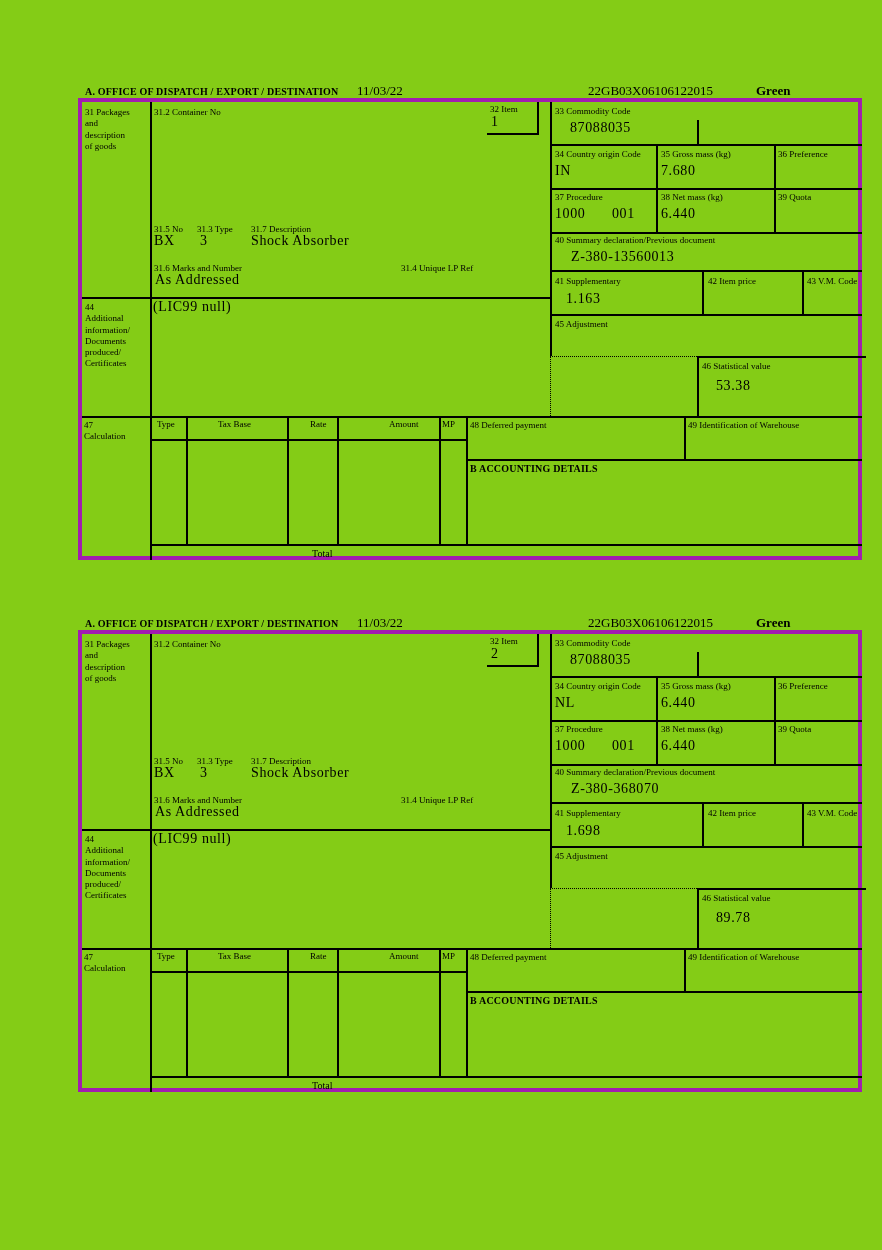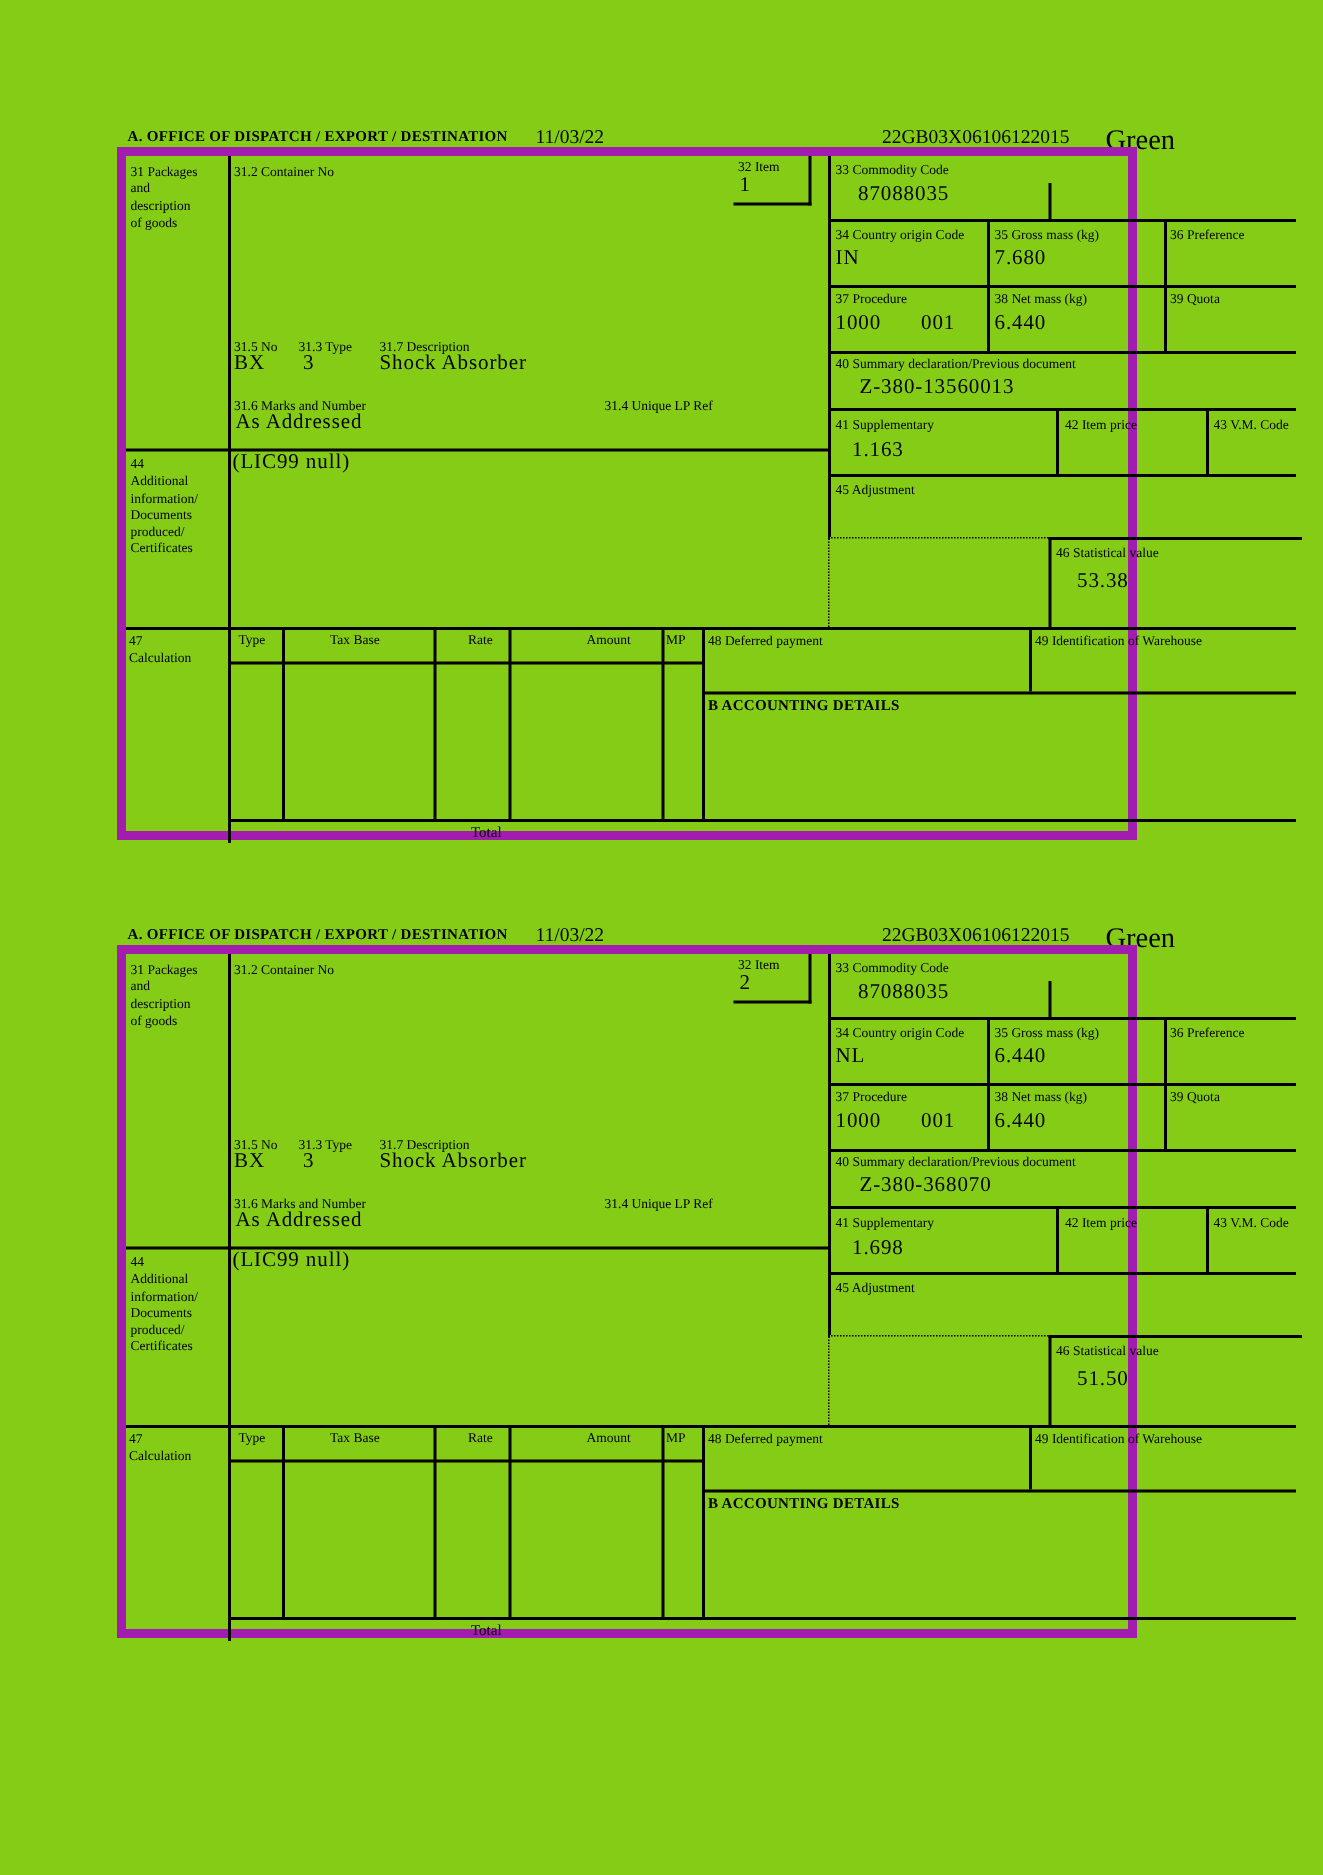--- a/index.html
+++ b/index.html
@@ -2,22 +2,22 @@
 <html><head>
 <meta charset="utf-8">
 <style>
   html,body{margin:0;padding:0;background:#ffffff;}
   #page{position:relative;width:882px;height:1250px;background:#84cc16;overflow:hidden;
         font-family:"Liberation Serif","DejaVu Serif",serif;color:#000;padding-left:43px;}
   .section{position:absolute;left:78px;width:784px;height:478px;}
   .hdr-office{position:absolute;left:7px;top:4px;font-size:10px;font-weight:bold;letter-spacing:.2px;white-space:nowrap;}
   .hdr-date{position:absolute;left:279px;top:1px;font-size:13px;white-space:nowrap;}
   .hdr-entry{position:absolute;left:510px;top:1px;font-size:13px;white-space:nowrap;}
-  .hdr-route{position:absolute;left:659px;top:1px;font-size:19px;white-space:nowrap;}
-  .tbl{position:absolute;left:0;top:16px;width:680px;height:462px;border:6px solid #a21caf;box-sizing:border-box;}
+  .hdr-route{position:absolute;left:678px;top:1px;font-size:13px;white-space:nowrap;font-weight:bold;}
+  .tbl{position:absolute;left:0;top:16px;width:784px;height:462px;border:4px solid #a21caf;box-sizing:border-box;}
   .ln{position:absolute;background:#000;}
   .dot-h{position:absolute;height:0;border-top:1.5px dotted #000;}
   .dot-v{position:absolute;width:0;border-left:1.5px dotted #000;}
   .lbl{position:absolute;font-size:9px;line-height:1.2;white-space:nowrap;}
   .lblw{position:absolute;font-size:9px;line-height:1.25;white-space:pre-line;}
   .val{position:absolute;font-size:14px;letter-spacing:.6px;white-space:nowrap;}
   .minibox{position:absolute;left:405px;top:0;width:52px;height:33px;
            border-right:2px solid #000;border-bottom:2px solid #000;box-sizing:border-box;}
   .acct{position:absolute;font-size:10px;font-weight:bold;letter-spacing:.2px;white-space:nowrap;}
   .total{position:absolute;font-size:10px;white-space:nowrap;}
@@ -206,21 +206,21 @@
       <span class="val" style="left:579px;top:104px">6.440</span>
       <span class="lbl" style="left:696px;top:90px">39 Quota</span>
       <span class="lbl" style="left:473px;top:133px">40 Summary declaration/Previous document</span>
       <span class="val" style="left:489px;top:147px">Z-380-368070</span>
       <span class="lbl" style="left:473px;top:174px">41 Supplementary</span>
       <span class="val" style="left:484px;top:189px">1.698</span>
       <span class="lbl" style="left:626px;top:174px">42 Item price</span>
       <span class="lbl" style="left:725px;top:174px">43 V.M. Code</span>
       <span class="lbl" style="left:473px;top:217px">45 Adjustment</span>
       <span class="lbl" style="left:620px;top:259px">46 Statistical value</span>
-      <span class="val" style="left:634px;top:276px">51.50</span>
+      <span class="val" style="left:634px;top:276px">89.78</span>
 
       <span class="lbl" style="left:75px;top:317px">Type</span>
       <span class="lbl" style="left:136px;top:317px">Tax Base</span>
       <span class="lbl" style="left:228px;top:317px">Rate</span>
       <span class="lbl" style="left:307px;top:317px">Amount</span>
       <span class="lbl" style="left:360px;top:317px">MP</span>
       <span class="lbl" style="left:388px;top:318px">48 Deferred payment</span>
       <span class="lbl" style="left:606px;top:318px">49 Identification of Warehouse</span>
       <span class="acct" style="left:388px;top:361px">B ACCOUNTING DETAILS</span>
       <span class="total" style="left:230px;top:446px">Total</span>

